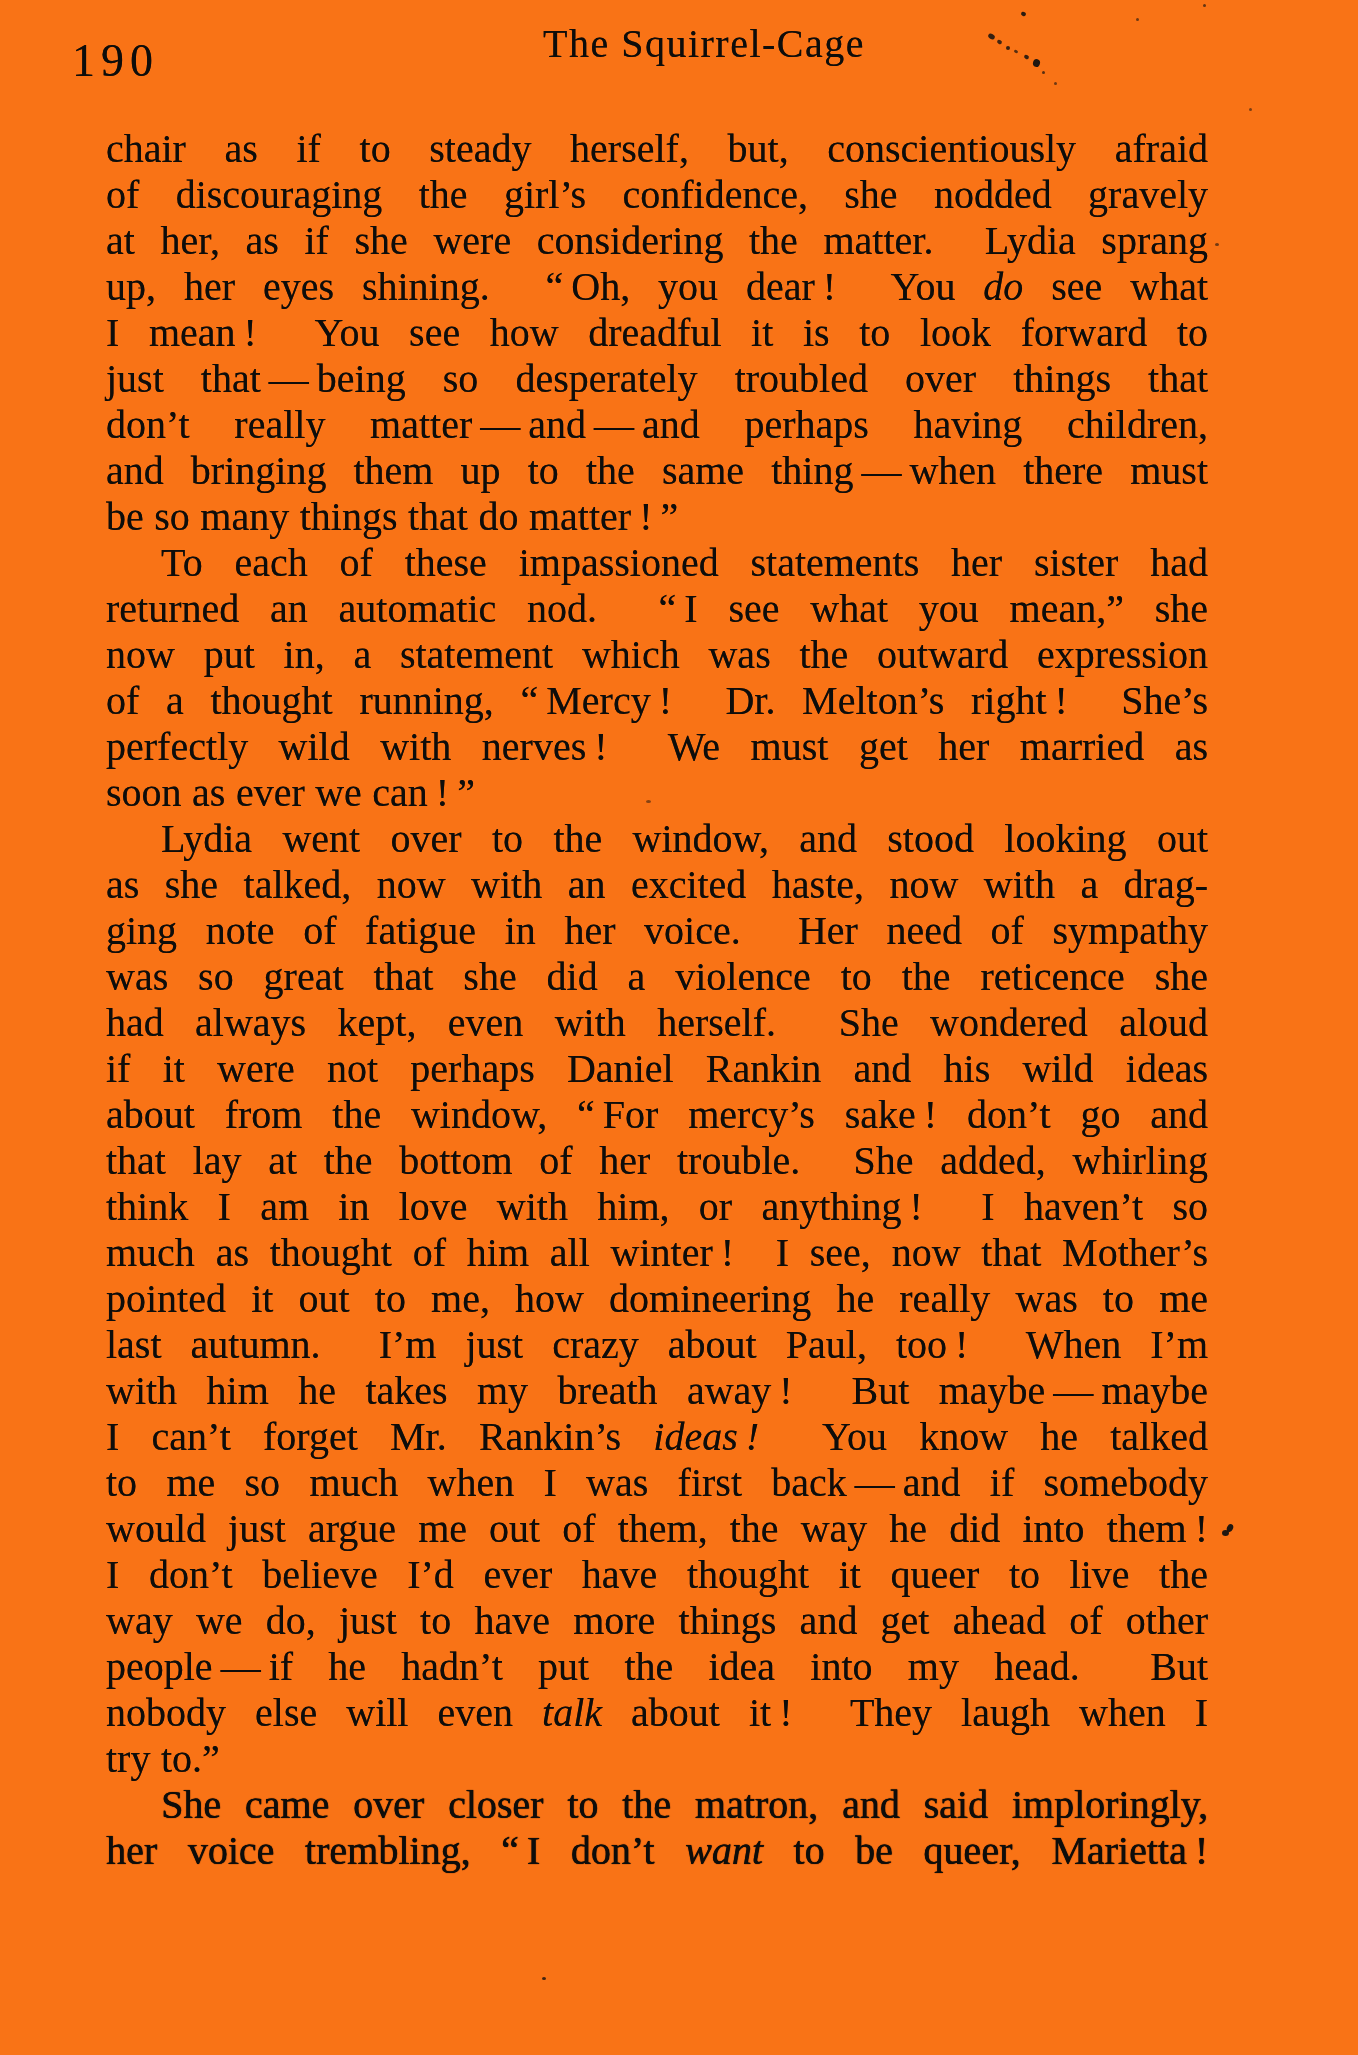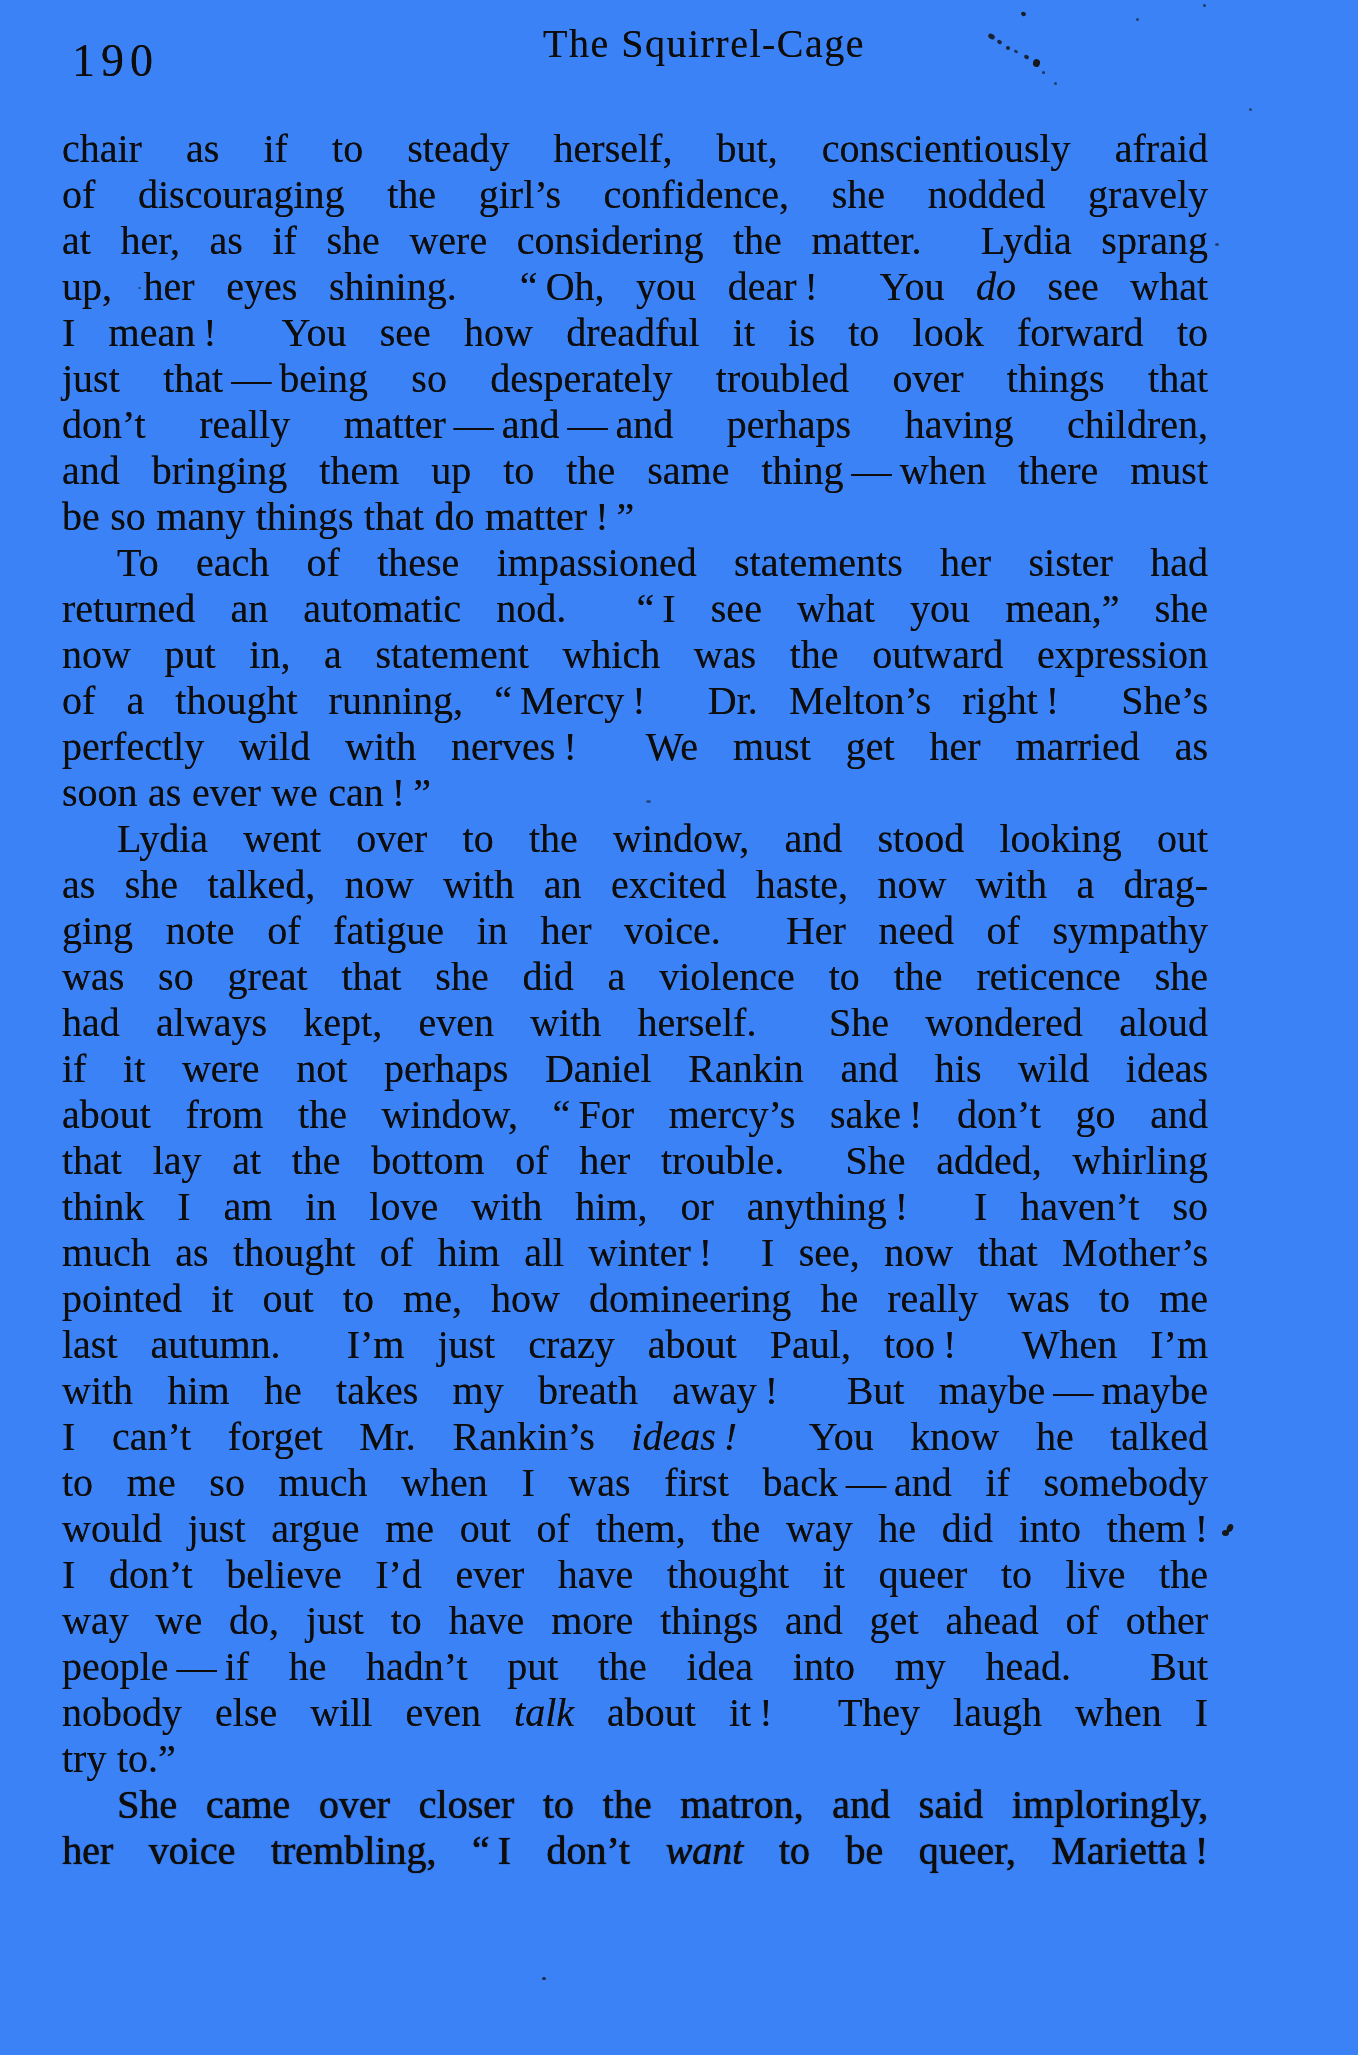--- a/index.html
+++ b/index.html
@@ -6,21 +6,21 @@
   body {
     width: 1358px; height: 2055px;
     background: #ffffff;
     font-family: "Liberation Serif", "DejaVu Serif", serif;
     color: #0e0d0b;
     position: relative;
     overflow: hidden;
   }
   .page {
     position: absolute; inset: 0;
-    background: #3b82f6;
+    background: #f97316;
   }
   .page-number {
     position: absolute;
     left: 72px; top: 34px;
     font-size: 46px;
     letter-spacing: 6px;
     text-shadow: 0 0 0.6px rgba(10,10,8,0.75);
   }
   .running-title {
     position: absolute;
@@ -38,20 +38,21 @@
     line-height: 46px;
     text-align: justify;
     text-justify: inter-word;
     text-shadow: 0 0 0.6px rgba(10,10,8,0.7);
     word-spacing: 0.5px;
   }
   .line {
     text-align: justify;
     text-align-last: justify;
     white-space: normal;
+    margin-left: 44px;
   }
   .line.end { text-align-last: left; }
   .line.in  { text-indent: 55px; }
   .line.hv  { text-shadow: 0.5px 0 0.7px rgba(10,10,8,0.9), 0 0 0.7px rgba(10,10,8,0.85); }
   .it { font-style: italic; }
   .speck {
     position: absolute;
     background: #141210;
     border-radius: 50%;
   }

